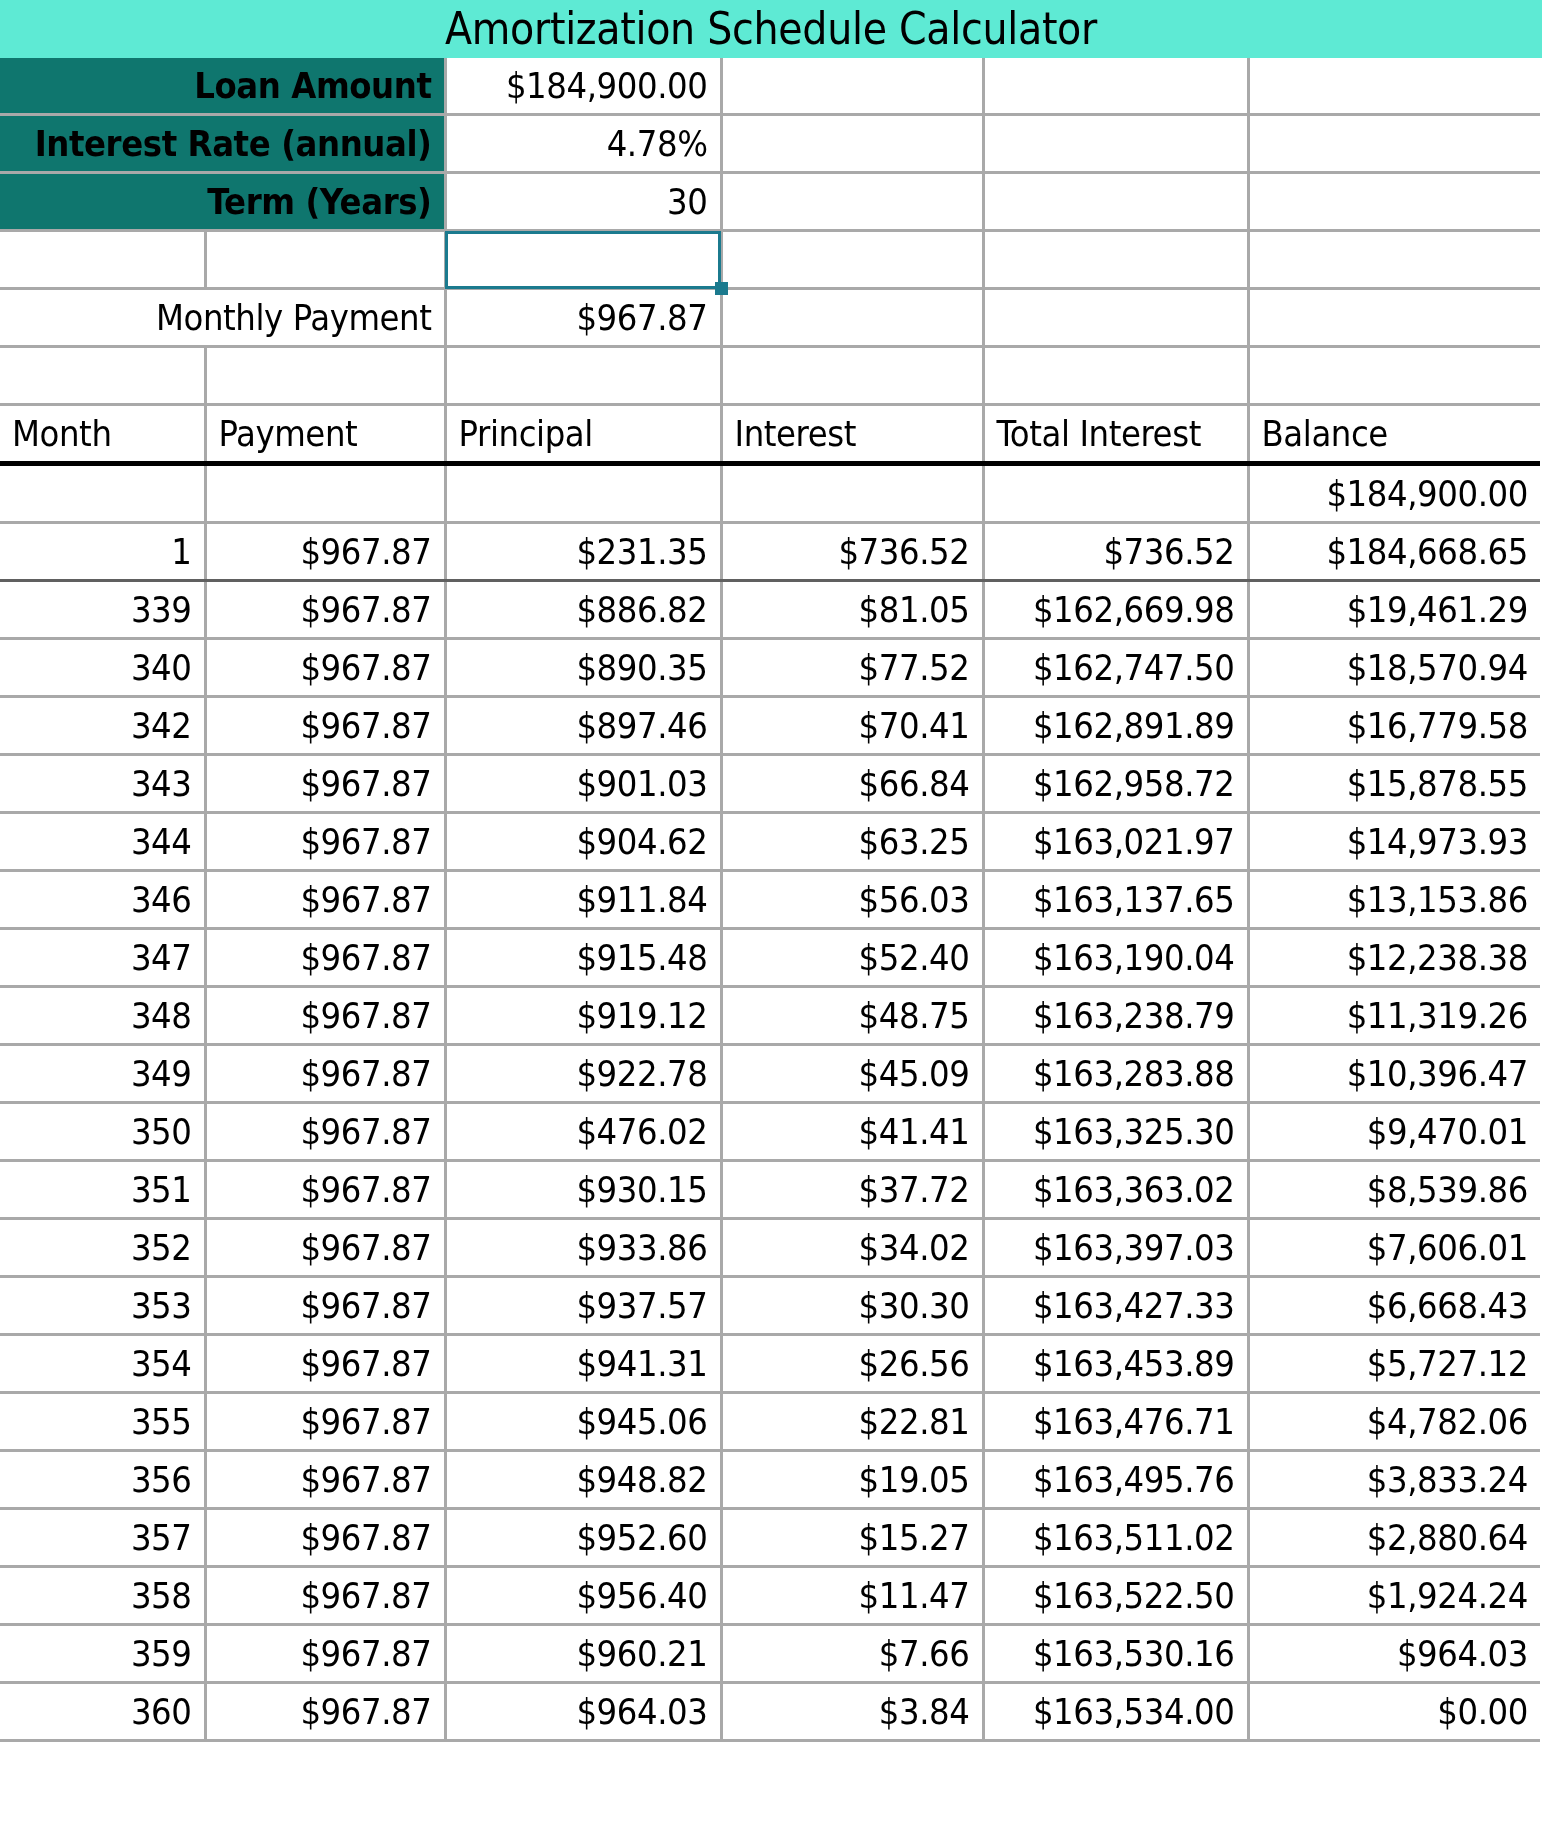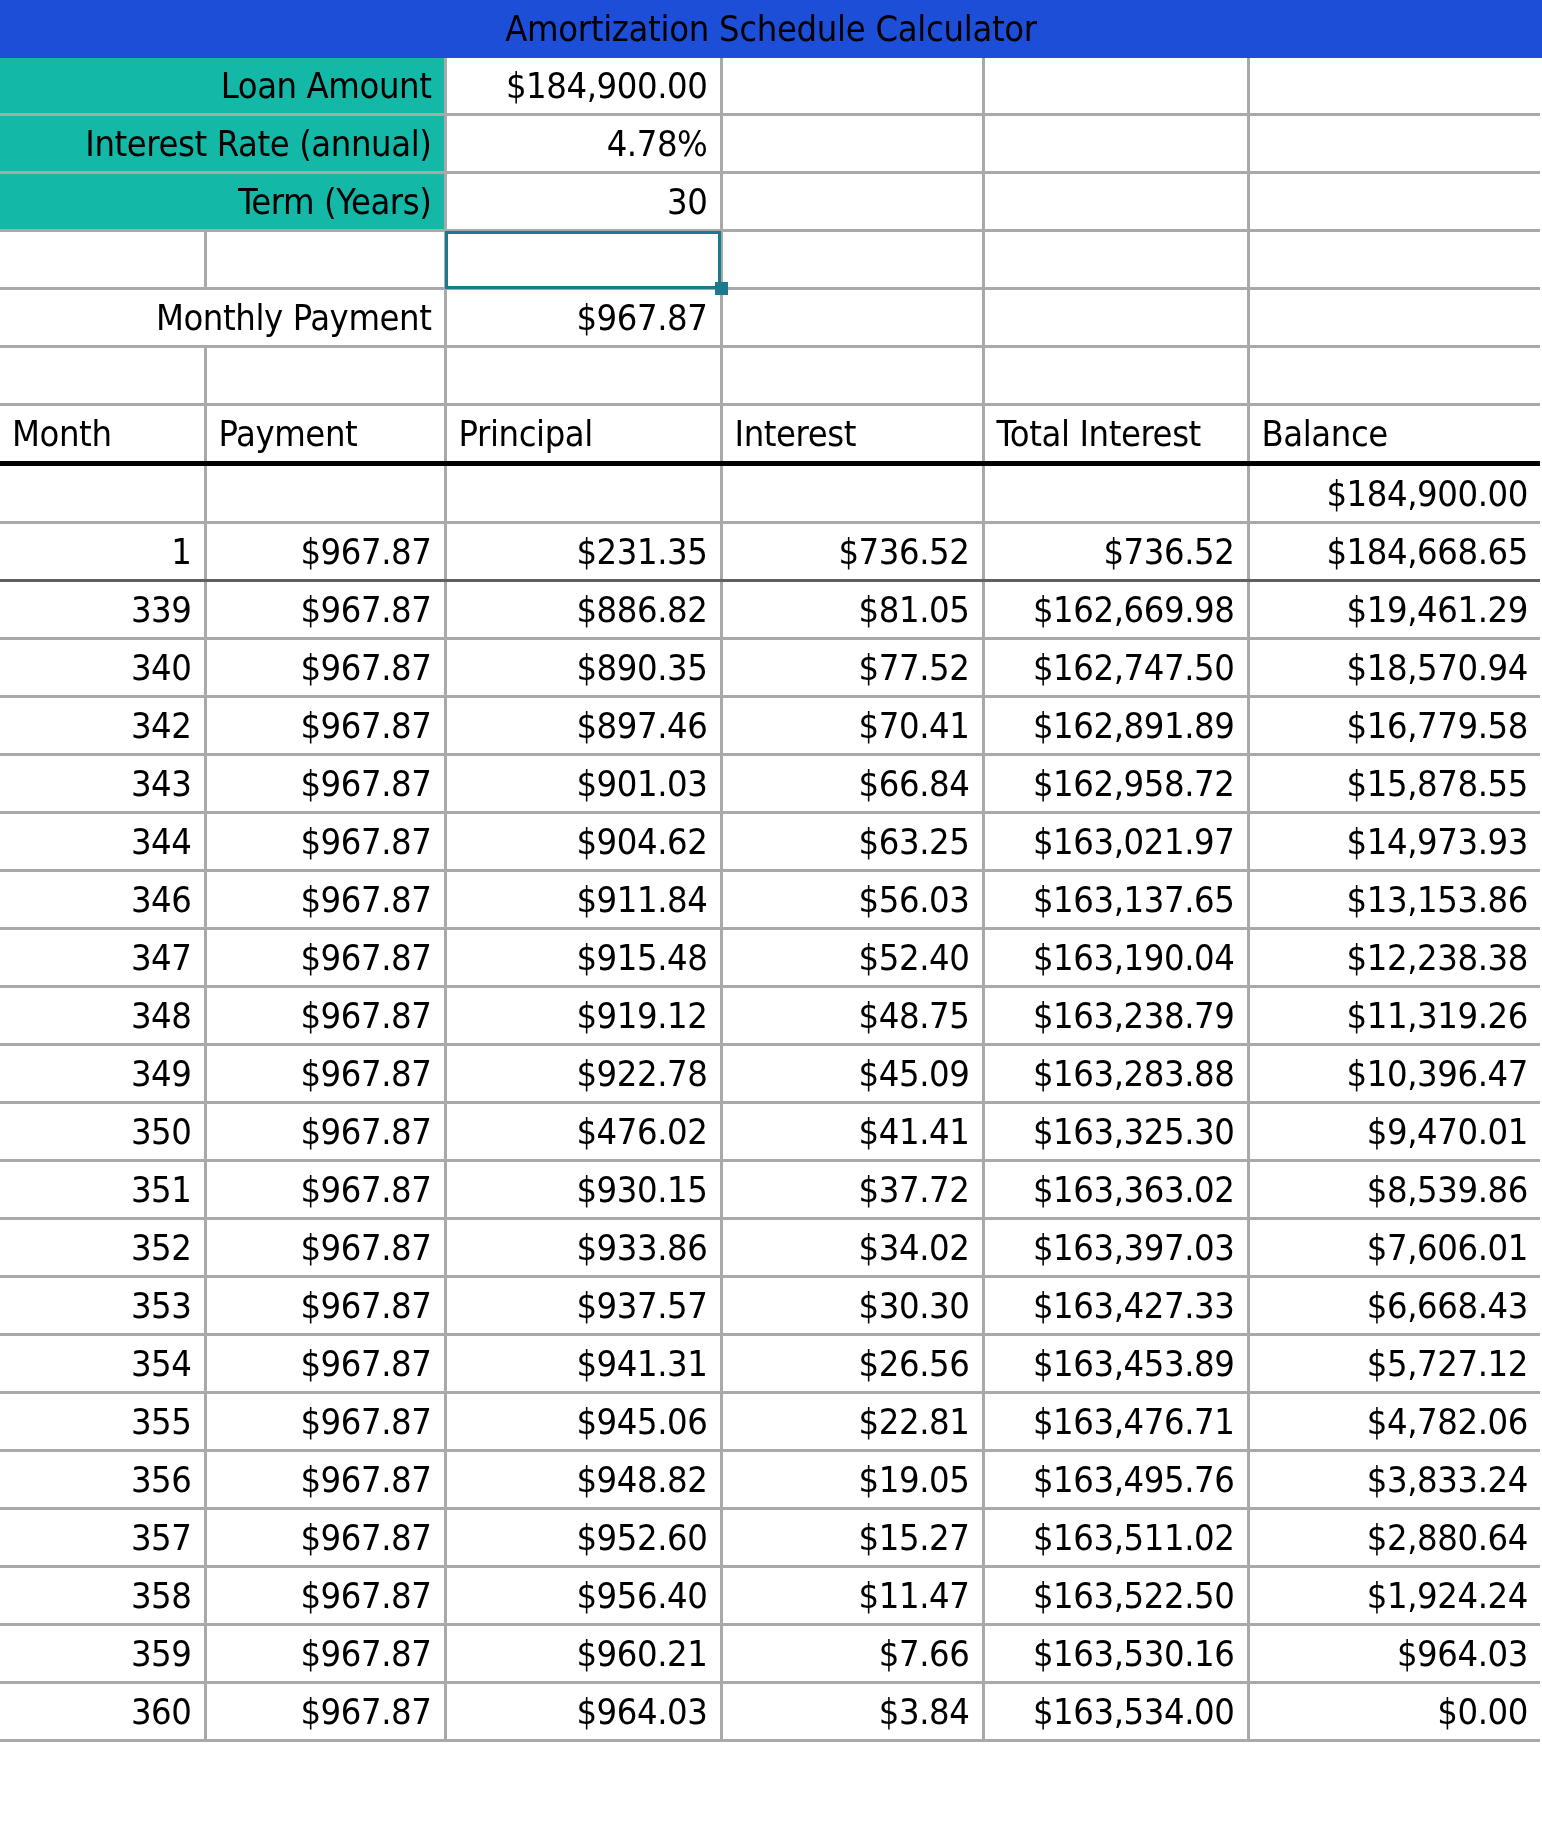--- a/index.html
+++ b/index.html
@@ -1,29 +1,29 @@
 <!DOCTYPE html>
 <html><head>
 <meta charset="utf-8">
 <style>
   html, body { margin:0; padding:0; background:#ffffff; }
   body { width:1542px; height:1847px; overflow:hidden; font-family:"DejaVu Sans Condensed","DejaVu Sans","Liberation Sans",sans-serif; color:#000; }
   .sheet { position:relative; width:1542px; }
   .title {
-    height:58px; background:#1d4ed8; text-align:center;
-    font-size:36px; line-height:58px; letter-spacing:-0.3px;
+    height:58px; background:#5eead4; text-align:center;
+    font-size:44px; line-height:58px; letter-spacing:-0.3px;
   }
   table.grid { border-collapse:collapse; table-layout:fixed; width:1540px; }
   table.grid td {
     height:55px; padding:0 12px; font-size:36px; letter-spacing:-0.4px;
     border-right:3px solid #a9a9a9; border-bottom:3px solid #a9a9a9;
     white-space:nowrap; overflow:visible; text-align:right; vertical-align:middle;
   }
   table.grid td:last-child { border-right:none; }
-  td.lbl { background:#14b8a6; text-align:left; border-right:none; border-bottom:none; padding-left:13px; }
+  td.lbl { background:#0f766e; text-align:left; border-right:none; border-bottom:none; padding-left:13px;font-weight:bold; }
   td.lbl-last { border-bottom:3px solid #e4e4e4; }
   td.center { text-align:center; }
   tr.hdr td { text-align:left; border-bottom:5px solid #000; }
   tr.first-data td { border-bottom:3px solid #606060; }
   td.selected { position:relative; outline:3px solid #1b7a8e; outline-offset:-3px; }
   .fill-handle { position:absolute; right:-8px; bottom:-8px; width:13px; height:13px; background:#1b7a8e; z-index:2; }
 </style>
 </head>
 <body>
 

